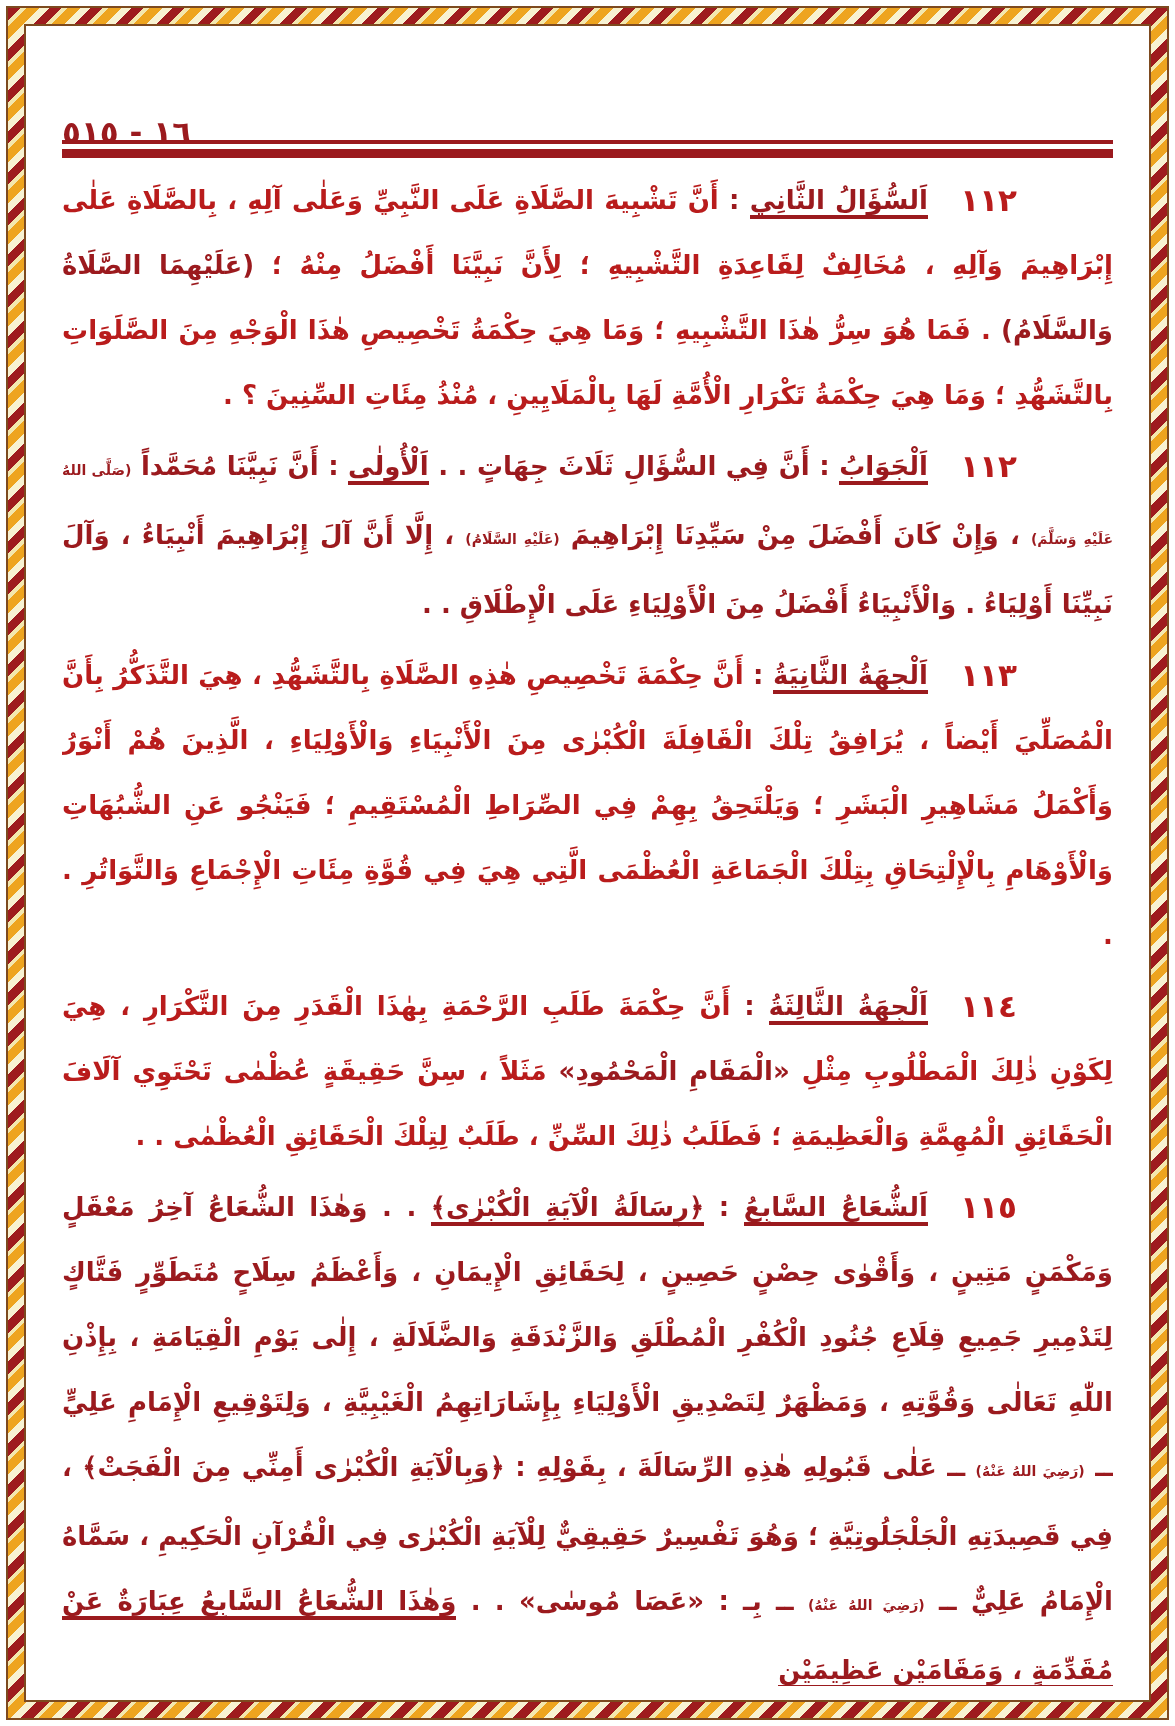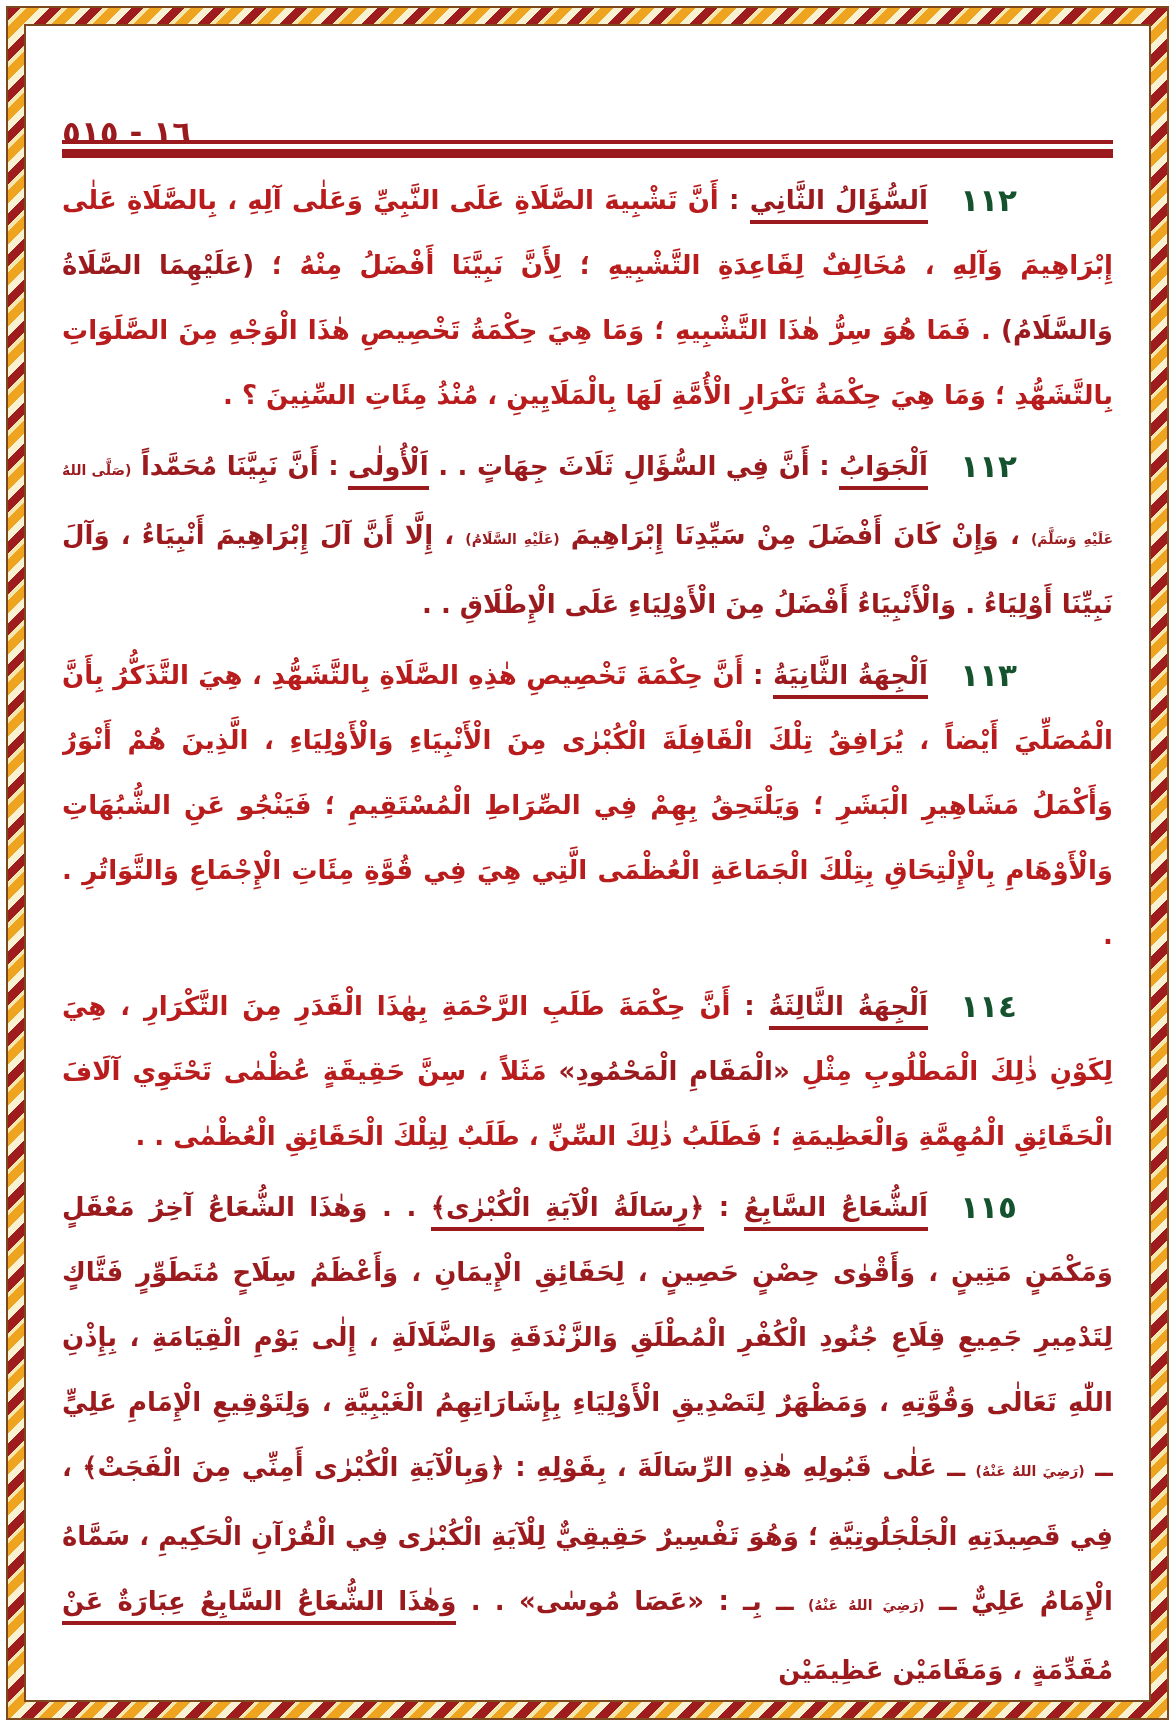--- a/index.html
+++ b/index.html
@@ -46,29 +46,28 @@
     font-size:26px;font-weight:bold;line-height:65px;
     text-align:justify;text-justify:inter-word;
     color:#1c1c1c;
     margin:0;
   }
   .para + .para{margin-top:6px;}
   .para.numbered{text-indent:185px;}
   .num{
     position:absolute;right:96px;top:0;
     text-indent:0;
-    color:#14532d;font-size:31px;font-weight:bold;letter-spacing:4px;
+    color:#b91c1c;font-size:31px;font-weight:bold;letter-spacing:4px;
     white-space:nowrap;
   }
   .seg.red{color:#9b1a1e;}
   .seg.black{color:#b91c1c;}
   .seg.red-u{
     color:#9b1a1e;
     border-bottom:4px solid #9b1a1e;
-    padding-bottom:5px;
   }
   .seg.seal-red{
     color:#9b1a1e;font-size:14px;letter-spacing:-0.5px;
   }
 </style>
 </head>
 <body>
 
 <div class="frame"></div>
 <div class="page">

